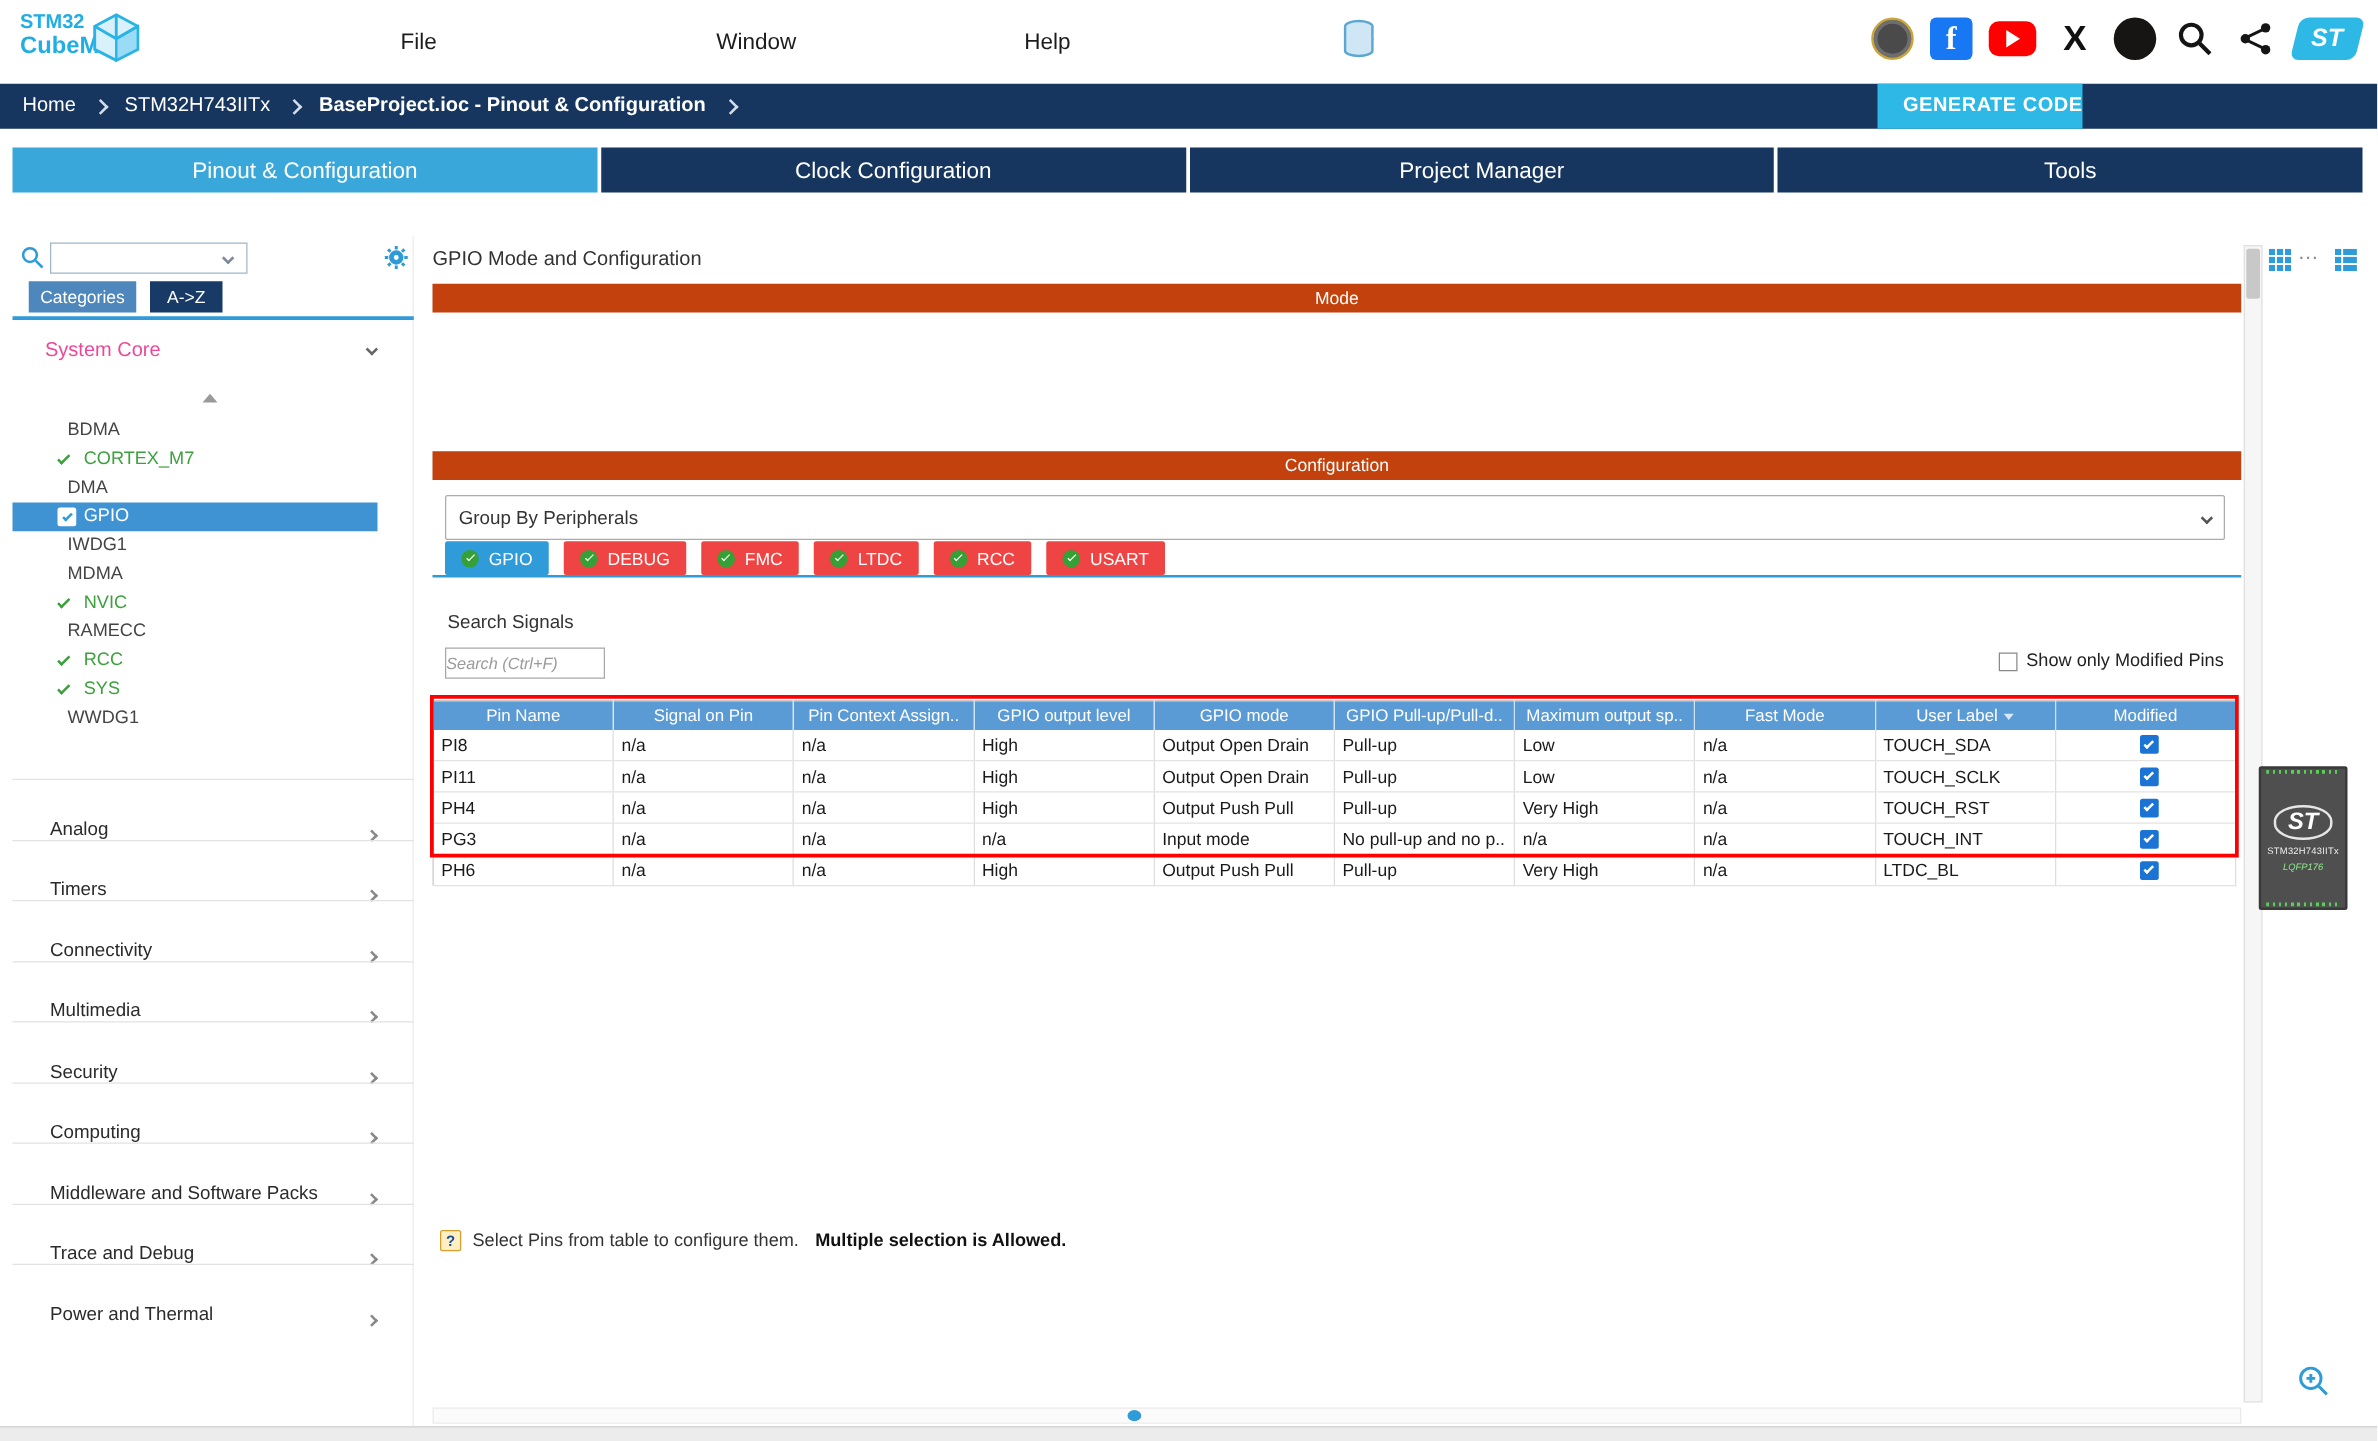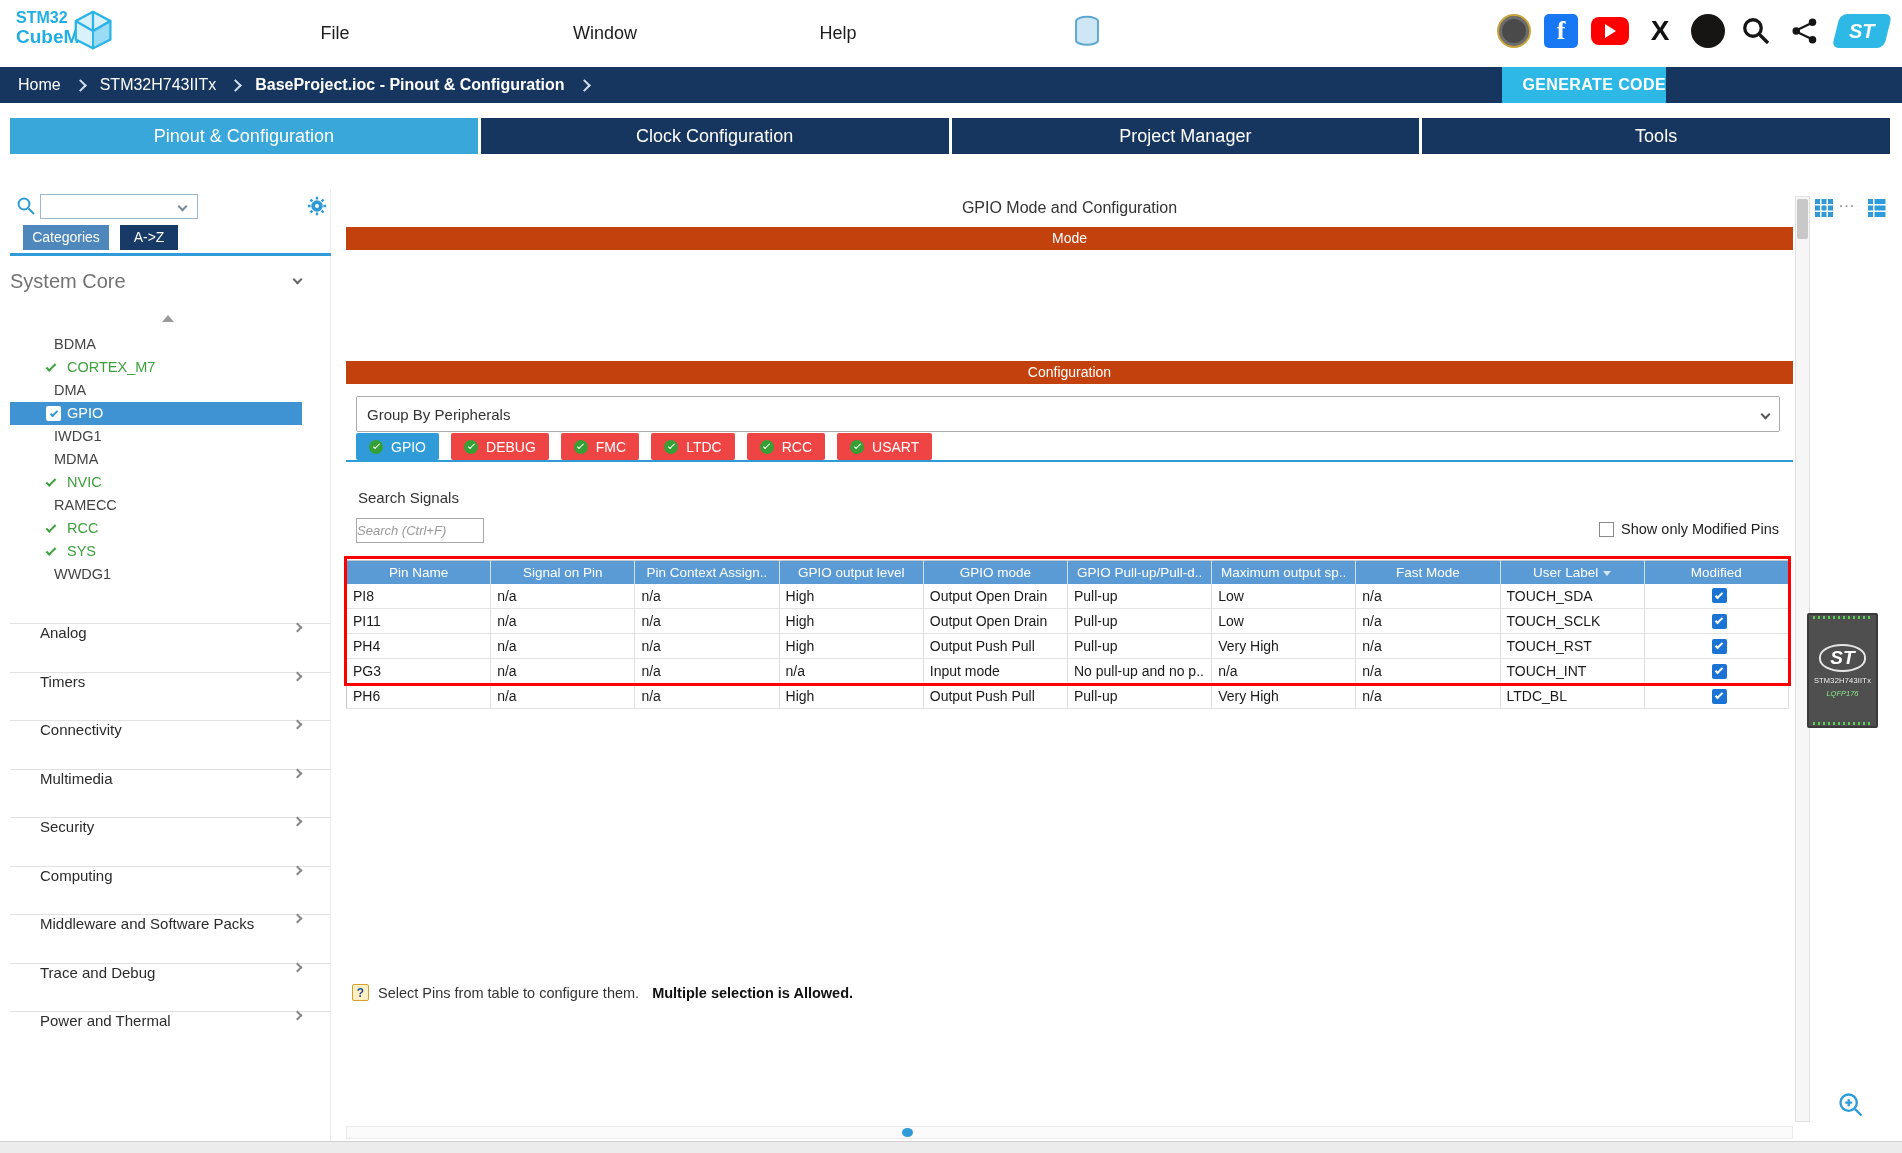--- a/index.html
+++ b/index.html
@@ -61,44 +61,44 @@
   .sb-search-ico{position:absolute;left:6px;top:7px}
   .sb-combo{position:absolute;left:30px;top:5px;width:158px;height:25px;border:1px solid #9fb6c8;background:#fff;display:flex;align-items:center}
   .sb-combo input{border:0;outline:none;width:132px;height:21px;margin-left:4px;font-size:14px;font-family:inherit}
   .sb-combo .chev{color:#7a8a99;margin-left:2px}
   .sb-gear{position:absolute;left:296px;top:6px;cursor:pointer}
   .sb-tab{position:absolute;top:36px;height:25px;color:#fff;font-size:14px;text-align:center;line-height:25px;cursor:pointer}
   .sb-tab.cat{left:13px;width:86px;background:#4d87bb}
   .sb-tab.az{left:110px;width:58px;background:#173a66}
   .sb-underline{position:absolute;left:0;top:64px;width:321px;height:3px;background:#2f9bd8}
   .sb-group{position:absolute;left:0;top:78px;width:321px;height:28px;line-height:28px;cursor:pointer}
-  .sb-group .lbl{font-size:20px;color:#737373}
+  .sb-group .lbl{margin-left:26px;font-size:16px;color:#ec4899}
   .sb-group .chev{position:absolute;right:30px;top:9px;color:#666}
   .splitter{position:absolute;left:152px;top:126px;width:0;height:0;cursor:row-resize;
             border-left:6px solid transparent;border-right:6px solid transparent;border-bottom:7px solid #9a9a9a}
   .sb-tree{position:absolute;left:0;top:144px;width:321px}
   .tree-row{height:23px;line-height:23px;display:flex;align-items:center;padding-left:36px;cursor:pointer}
   .tree-ico{width:21px;display:flex;align-items:center;flex:none}
   .tick{display:inline-block;width:10px;height:5px;border-left:2px solid #3ca03c;border-bottom:2px solid #3ca03c;
         transform:rotate(-45deg);margin-top:-3px}
   .tree-row.plain .tree-label{margin-left:8px;color:#444}
   .tree-row.enabled .tree-label{color:#3ca03c}
   .tree-row .tree-label{font-size:14.5px}
   .tree-row.selected{background:#3f93d2;width:292px}
   .tree-row.selected .tree-label{color:#fff}
   .sel-ico{width:15px;height:15px;background:#fff;border-radius:2px;display:flex;align-items:center;justify-content:center}
   .sel-ico .tick{border-color:#2f9bd8;width:8px;height:4px;margin-top:-2px}
   .sb-cats{position:absolute;left:0;top:434px;width:321px}
-  .cat-row{height:48.5px;border-top:1px solid #e2e2e2;position:relative;display:flex;align-items:flex-start;cursor:pointer}
+  .cat-row{height:48.5px;border-top:1px solid #e2e2e2;position:relative;display:flex;align-items:flex-end;cursor:pointer}
   .cat-row .cat-label{margin-left:30px;font-size:15px;color:#2b2b2b}
   .cat-row .chev{position:absolute;right:30px;color:#888}
 
   
   .content{position:absolute;left:346px;top:189px;width:1447px;height:952px;background:#fff}
-  .sec-title{position:absolute;left:0;top:10px;width:1447px;text-align:center;font-size:16px;color:#333}
+  .sec-title{position:absolute;left:0;top:10px;width:1447px;text-align:left;font-size:16px;color:#333}
   .graybar{position:absolute;left:0;width:1447px;height:23px;background:#c2410c;color:#fff;
            text-align:center;font-size:14px;line-height:23px}
   .bar-mode{top:38px}.bar-config{top:172px}
   .groupby{position:absolute;left:10px;top:207px;width:1424px;height:28px;border:1px solid #ababab;
            border-radius:2px;display:flex;align-items:center;padding:17px 10px;font-size:15px;color:#333;cursor:pointer;background:#fff}
   .groupby .chev{margin-left:auto;color:#555}
   .chips{position:absolute;left:10px;top:244px;display:flex;gap:12px}
   .pchip{height:27px;display:flex;align-items:center;gap:8px;padding:0 13px;background:#ef4444;
          color:#fff;font-size:14px;border-radius:2px;cursor:pointer}
   .pchip.active{background:#2f9bd8}

